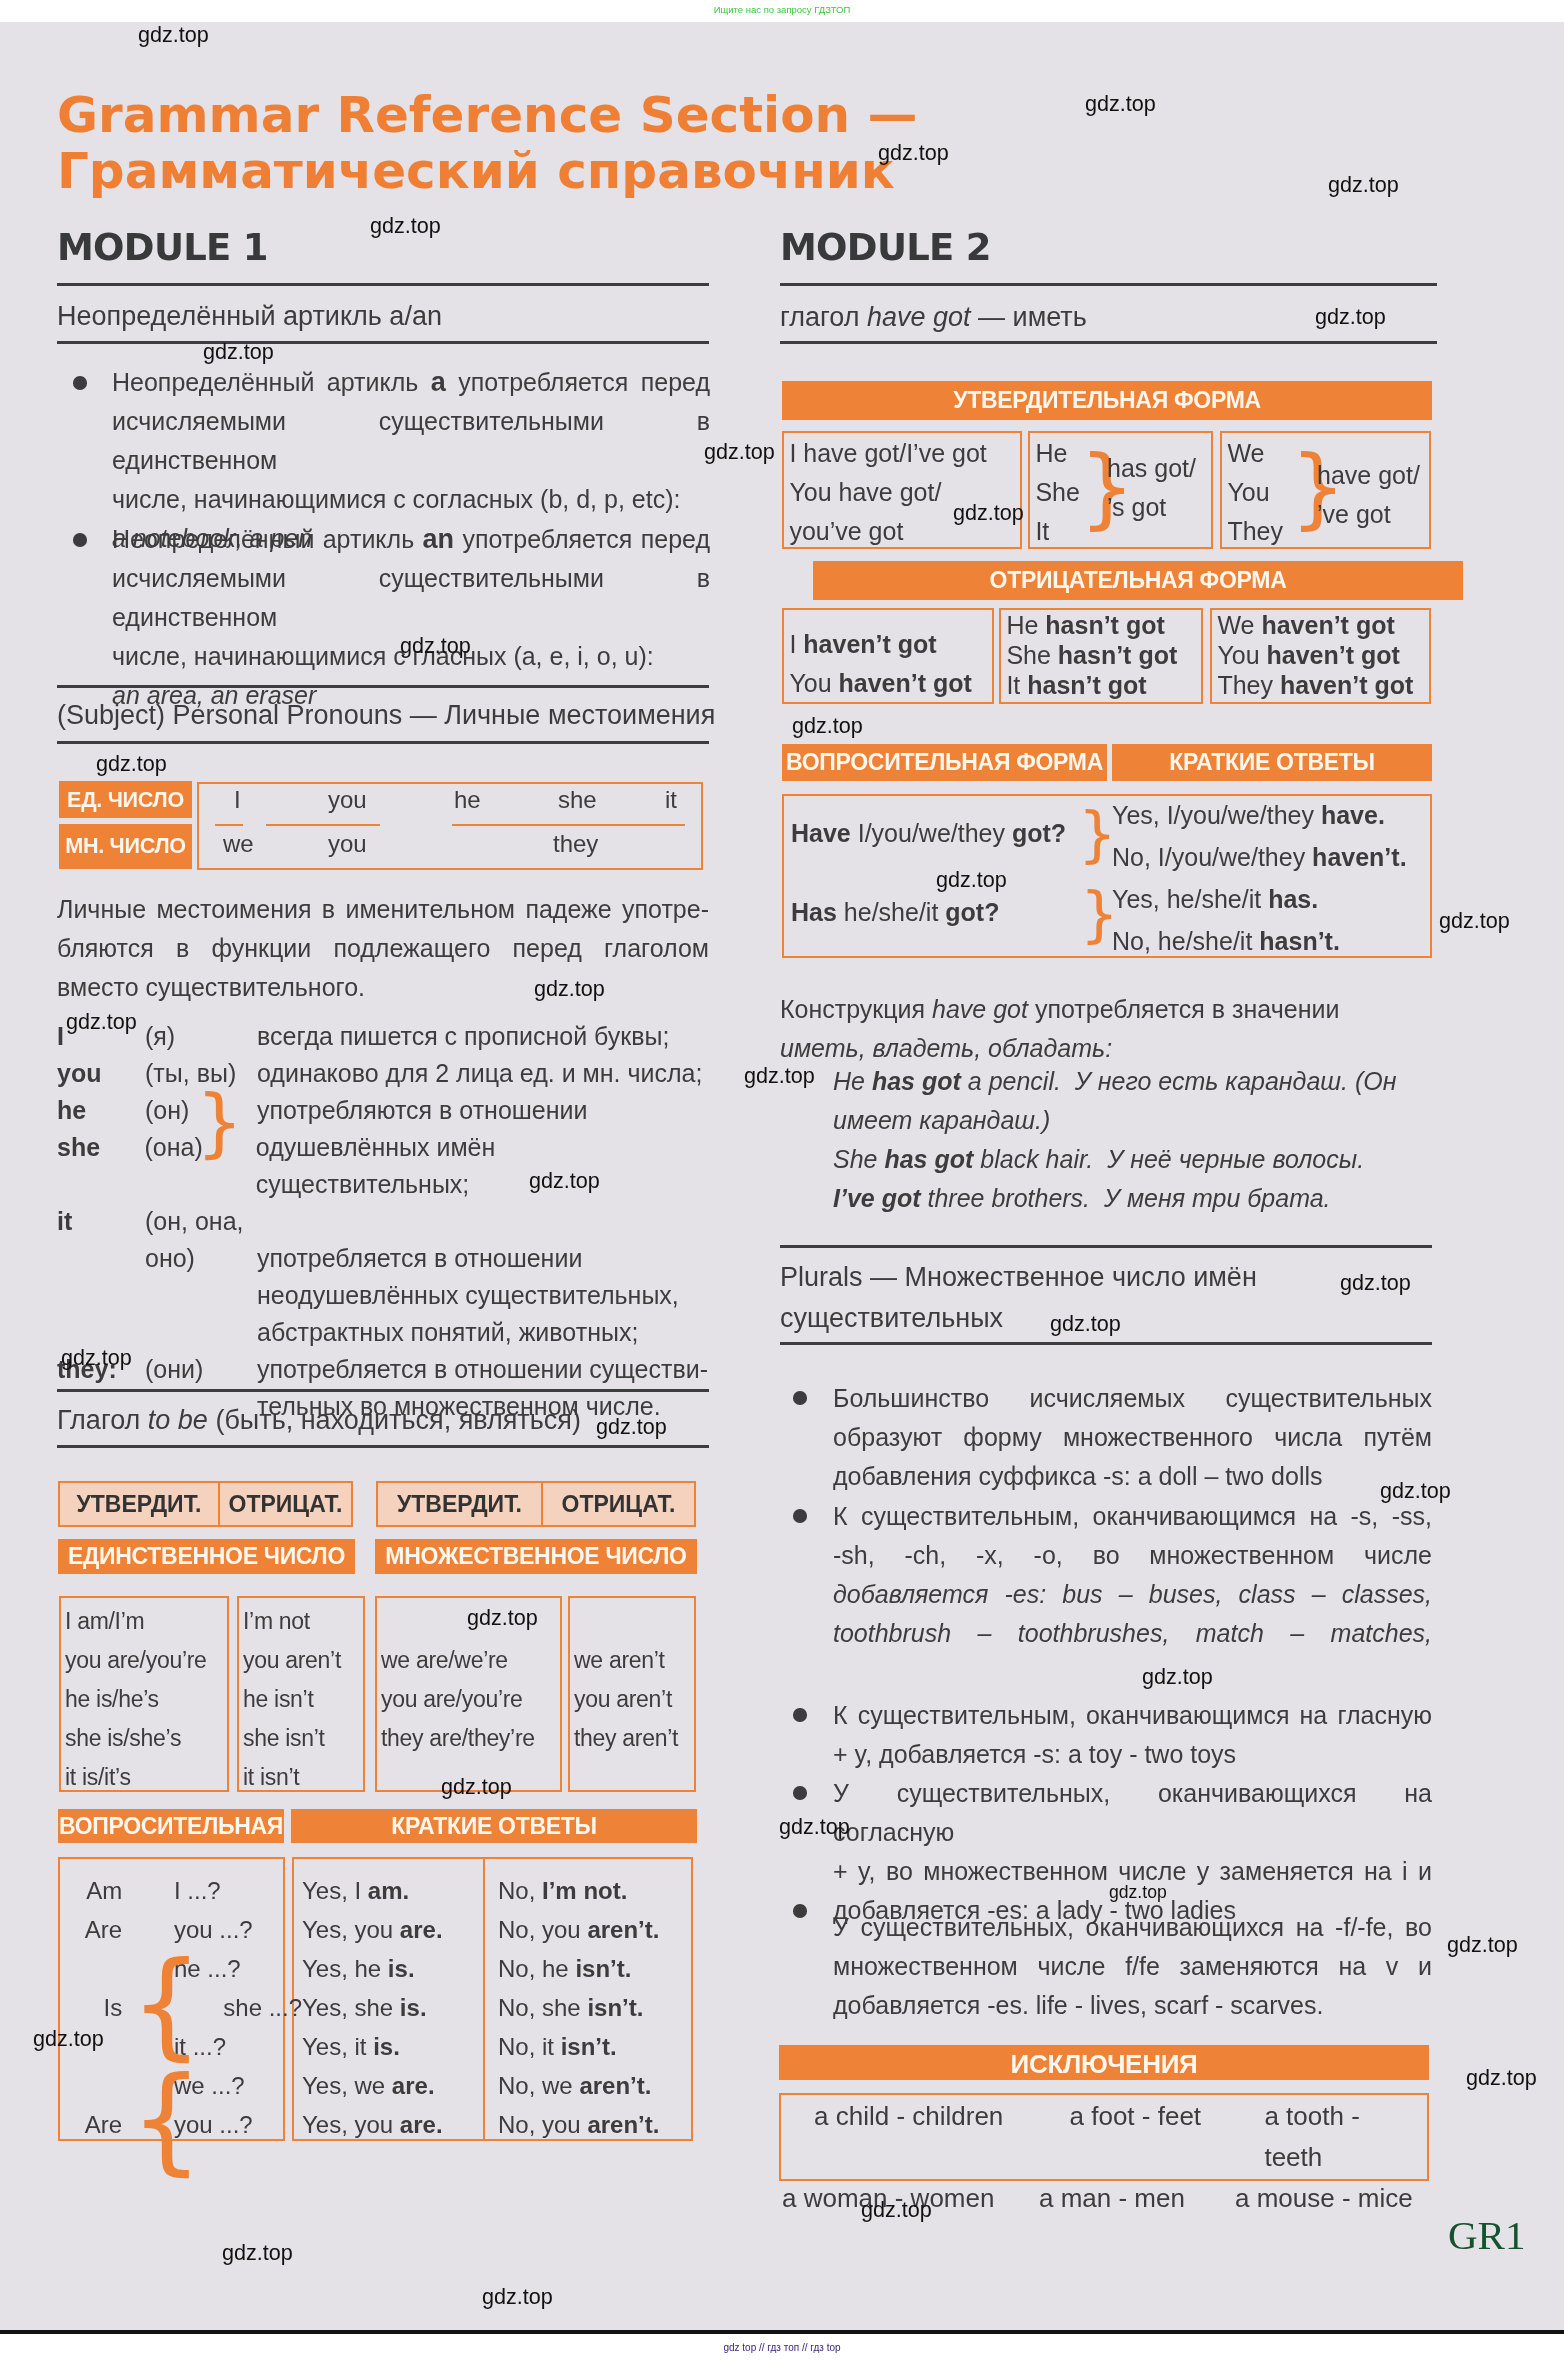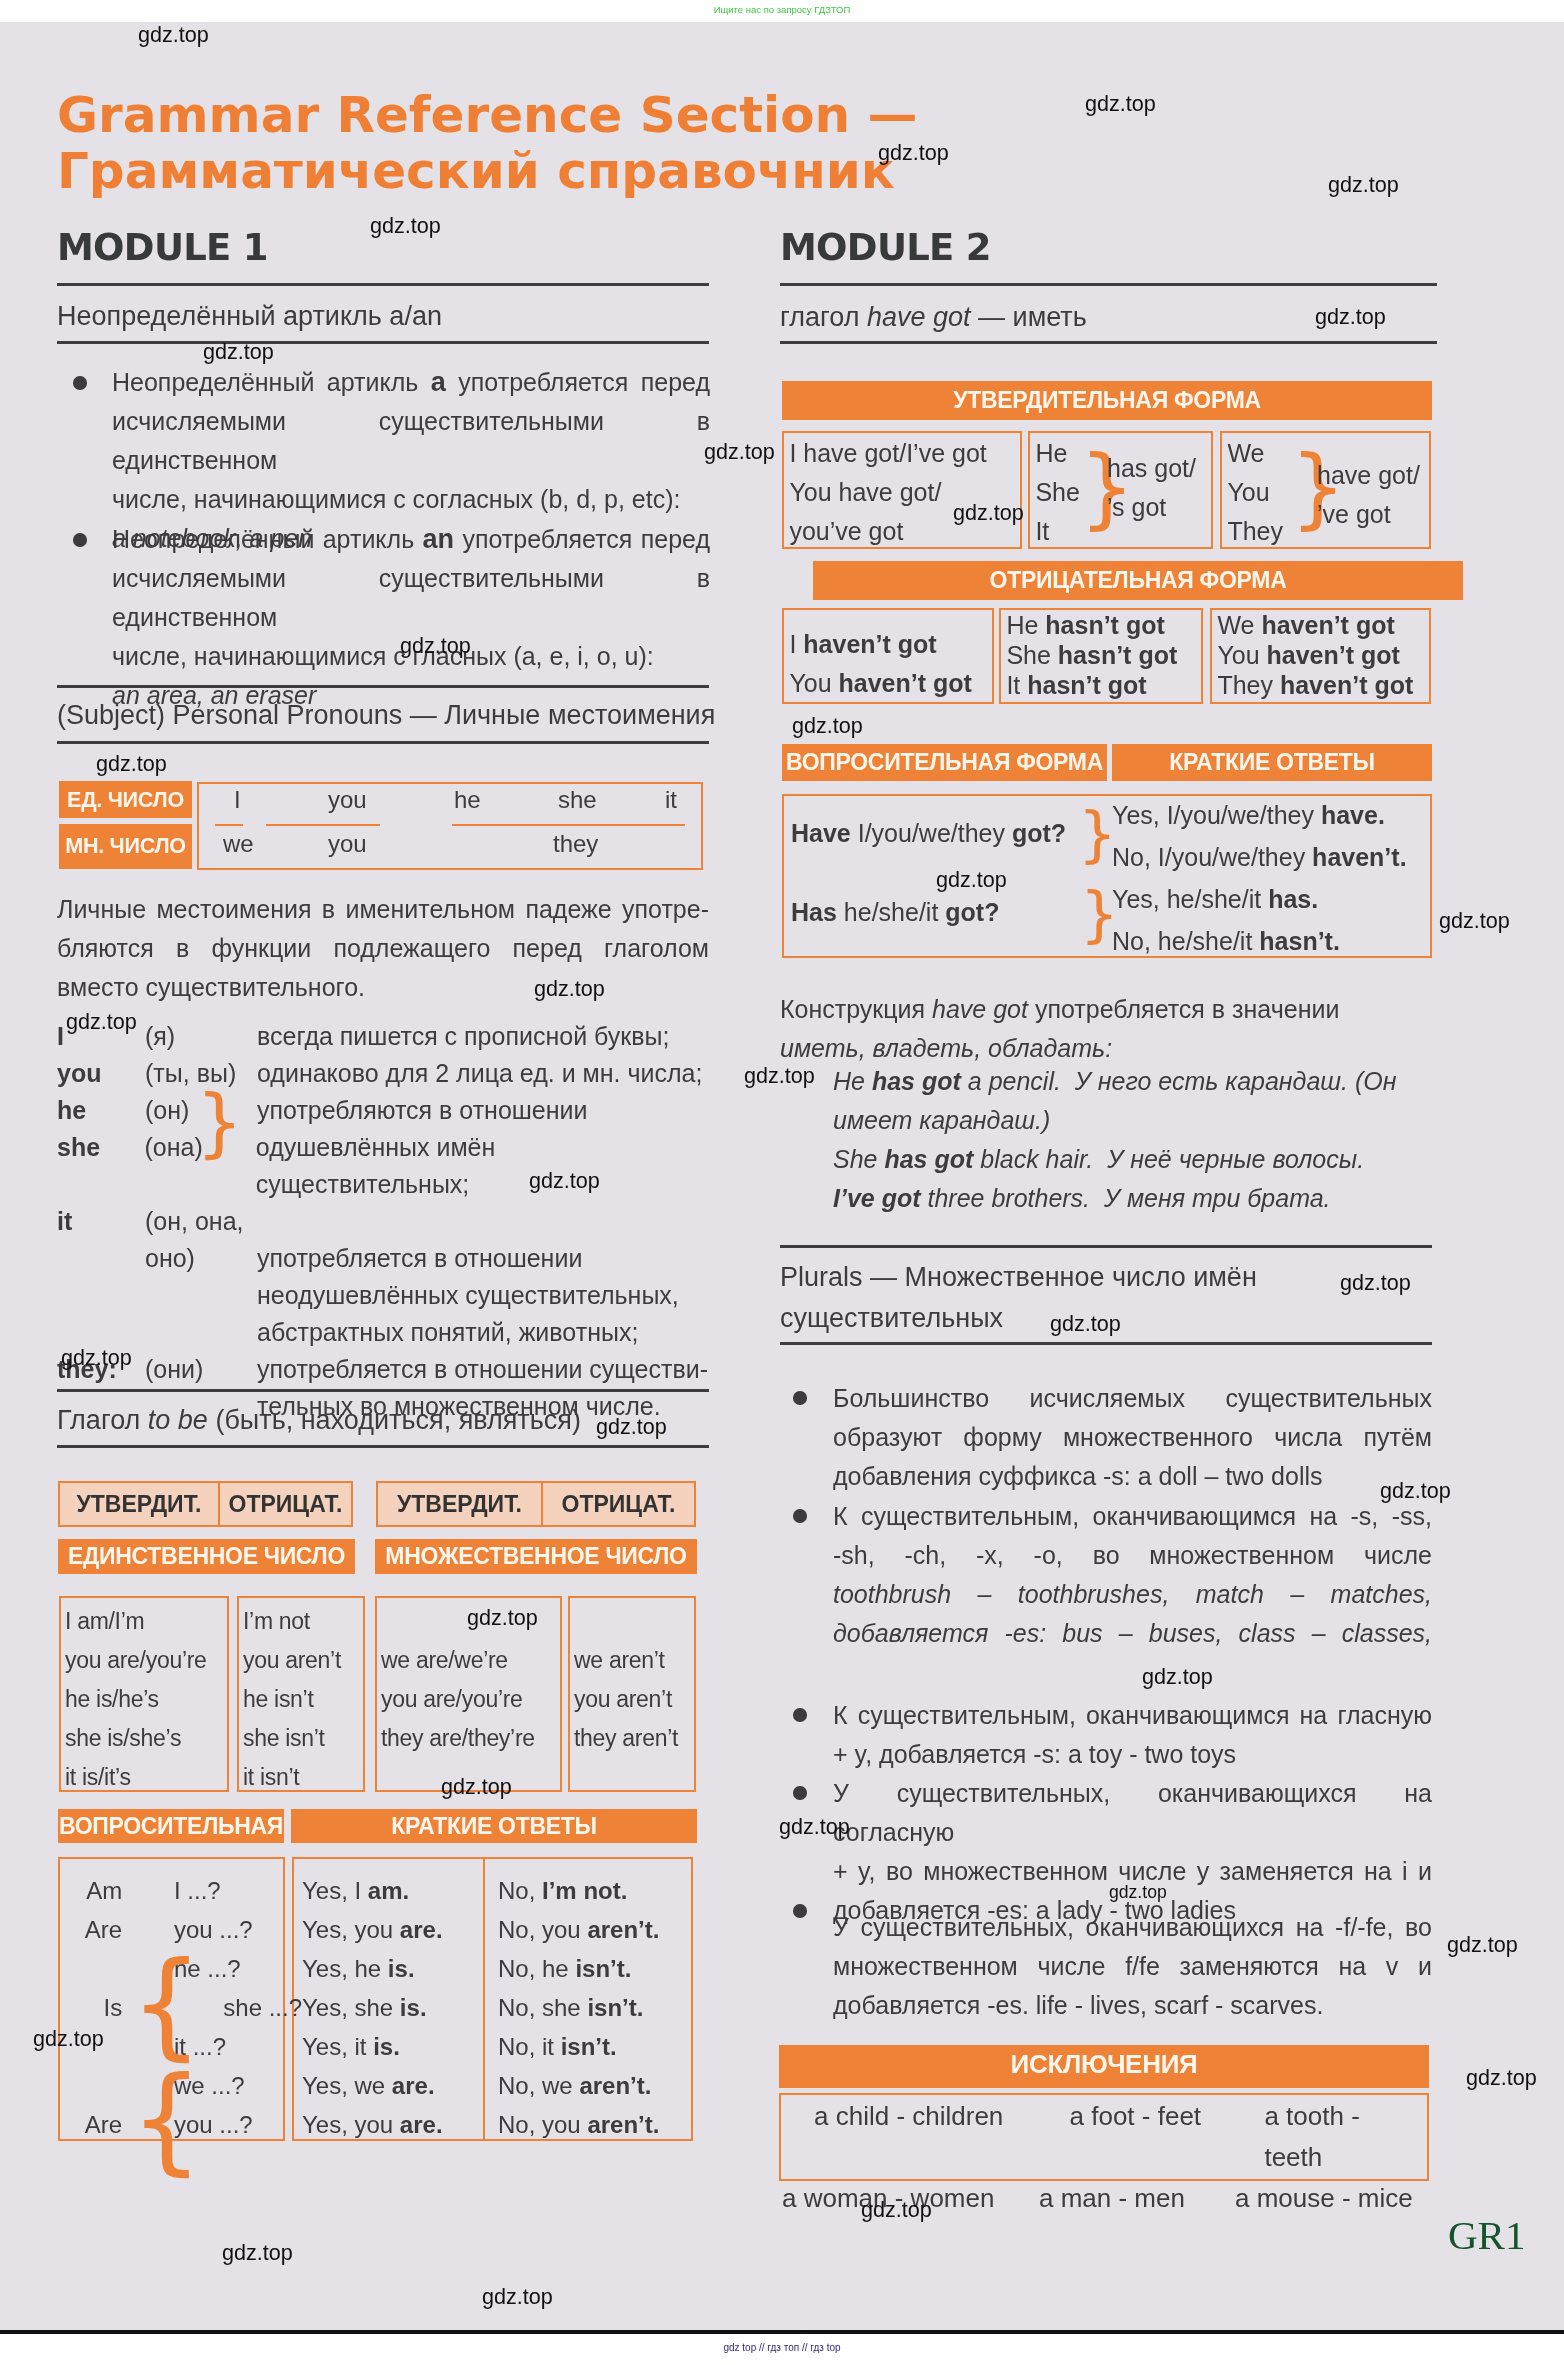--- a/index.html
+++ b/index.html
@@ -360,42 +360,42 @@
 <div class="bullet" style="left:793px; top:1391px;"></div>
 <div class="abs body-txt" style="left:833px; top:1379px; width:599px;">
   <div class="justify">Большинство исчисляемых существительных</div>
   <div class="justify">образуют форму множественного числа путём</div>
   <div>добавления суффикса -s: a doll – two dolls</div>
 </div>
 <div class="bullet" style="left:793px; top:1509px;"></div>
 <div class="abs body-txt" style="left:833px; top:1497px; width:599px;">
   <div class="justify">К существительным, оканчивающимся на -s, -ss,</div>
   <div class="justify">-sh, -ch, -x, -o, во множественном числе</div>
+  <div class="justify it">добавляется -es: bus – buses, class – classes,</div>
   <div class="justify it">toothbrush – toothbrushes, match – matches,</div>
-  <div class="justify it">добавляется -es: bus – buses, class – classes,</div>
 </div>
 <div class="bullet" style="left:793px; top:1708px;"></div>
 <div class="abs body-txt" style="left:833px; top:1696px; width:599px;">
   <div class="justify">К существительным, оканчивающимся на гласную</div>
   <div>+ y, добавляется -s: a toy - two toys</div>
 </div>
 <div class="bullet" style="left:793px; top:1786px;"></div>
 <div class="abs body-txt" style="left:833px; top:1774px; width:599px;">
   <div class="justify">У существительных, оканчивающихся на согласную</div>
   <div class="justify">+ y, во множественном числе y заменяется на i и</div>
   <div>добавляется -es: a lady - two ladies</div>
 </div>
 <div class="bullet" style="left:793px; top:1904px;"></div>
 <div class="abs body-txt" style="left:833px; top:1892px; width:599px;margin-top:16px;">
   <div class="justify">У существительных, оканчивающихся на -f/-fe, во</div>
   <div class="justify">множественном числе f/fe заменяются на v и</div>
   <div>добавляется -es. life - lives, scarf - scarves.</div>
 </div>
 
-<div class="obar" style="left:779px; top:2045px; width:650px; height:43px; line-height:39px; font-size:26px;">ИСКЛЮЧЕНИЯ</div>
+<div class="obar" style="left:779px; top:2045px; width:650px; height:35px; line-height:39px; font-size:26px;">ИСКЛЮЧЕНИЯ</div>
 <div class="obox" style="left:779px; top:2093px; width:650px; height:88px;"></div>
 <div class="abs cell-txt" style="left:782px; top:2096px; width:642px; line-height:41px; font-size:26px;">
   <div style="display:flex;">
       <span style="width:257px;margin-left:32px;">a child - children</span>
       <span style="width:196px;">a foot - feet</span>
       <span>a tooth - teeth</span>
     </div>
   <div style="display:flex;">
       <span style="width:257px;">a woman - women</span>
       <span style="width:196px;">a man - men</span>

